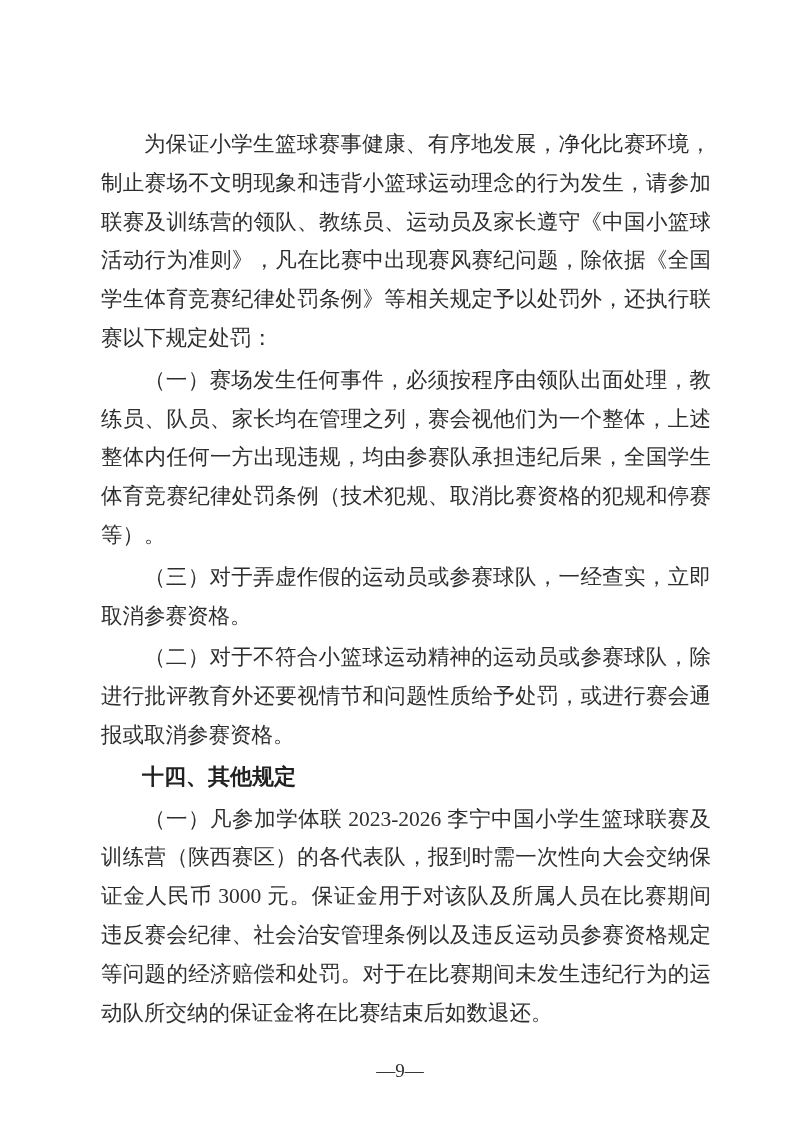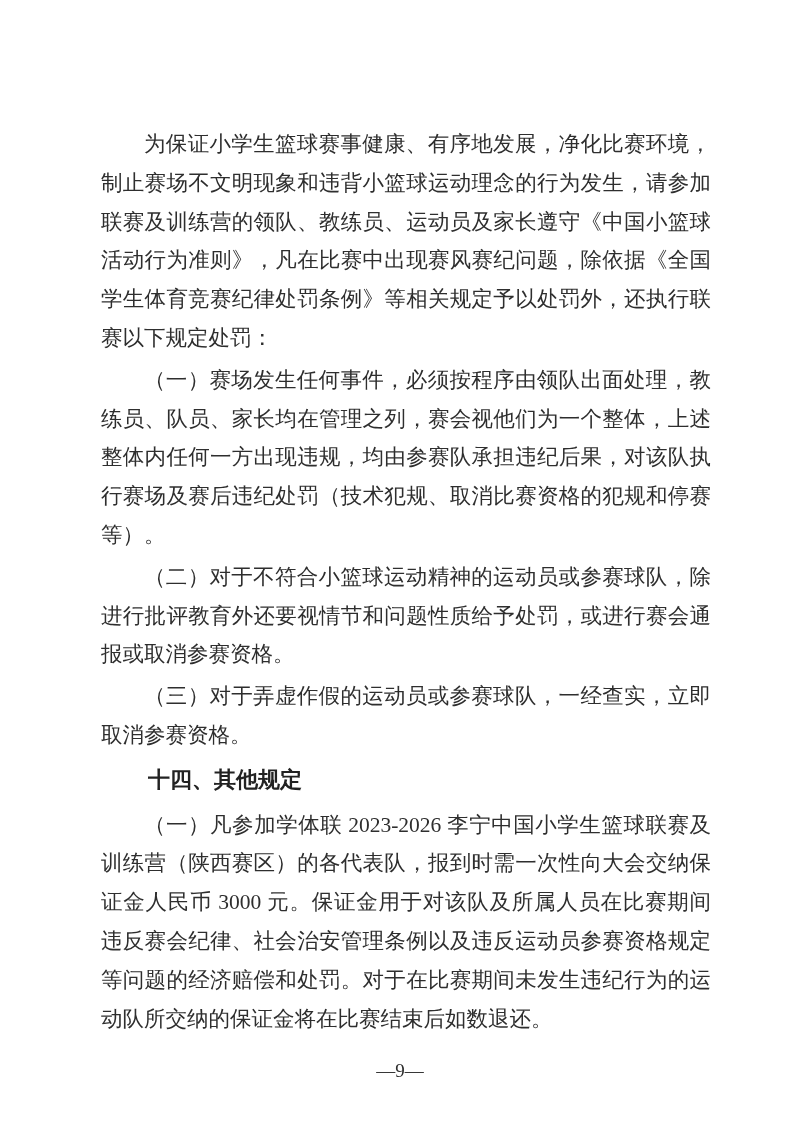--- a/index.html
+++ b/index.html
@@ -33,21 +33,21 @@
     text-align: justify;
     text-justify: inter-character;
     line-break: strict;
   }
   .para {
     margin: 3px;
     padding: 0;
     text-indent: 2em;
   }
   .heading {
-    margin: 6px;
+    margin: 0;
     padding: 0;
     text-indent: 2em;
     font-family: "Liberation Sans", "DejaVu Sans", sans-serif;
     font-weight: bold;
     font-size: 22px;
     line-height: 38.8px;
     text-align: left;
     color: #222222;
   }
   .footer {
@@ -61,20 +61,20 @@
     line-height: 24px;
     color: #2e2e2e;
   }
 </style>
 </head>
 <body>
 
 <div class="page">
   <div class="content">
     <p class="para">为保证小学生篮球赛事健康、有序地发展，净化比赛环境，制止赛场不文明现象和违背小篮球运动理念的行为发生，请参加联赛及训练营的领队、教练员、运动员及家长遵守《中国小篮球活动行为准则》，凡在比赛中出现赛风赛纪问题，除依据《全国学生体育竞赛纪律处罚条例》等相关规定予以处罚外，还执行联赛以下规定处罚：</p>
-    <p class="para">（一）赛场发生任何事件，必须按程序由领队出面处理，教练员、队员、家长均在管理之列，赛会视他们为一个整体，上述整体内任何一方出现违规，均由参赛队承担违纪后果，对该队执行赛场及赛后违纪处罚（技术犯规、取消比赛资格的犯规和停赛等）。</p>
+    <p class="para">（一）赛场发生任何事件，必须按程序由领队出面处理，教练员、队员、家长均在管理之列，赛会视他们为一个整体，上述整体内任何一方出现违规，均由参赛队承担违纪后果，全国学生体育竞赛纪律处罚条例（技术犯规、取消比赛资格的犯规和停赛等）。</p>
+    <p class="para">（三）对于弄虚作假的运动员或参赛球队，一经查实，立即取消参赛资格。</p>
     <p class="para">（二）对于不符合小篮球运动精神的运动员或参赛球队，除进行批评教育外还要视情节和问题性质给予处罚，或进行赛会通报或取消参赛资格。</p>
-    <p class="para">（三）对于弄虚作假的运动员或参赛球队，一经查实，立即取消参赛资格。</p>
     <h2 class="heading">十四、其他规定</h2>
     <p class="para">（一）凡参加学体联 2023-2026 李宁中国小学生篮球联赛及训练营（陕西赛区）的各代表队，报到时需一次性向大会交纳保证金人民币 3000 元。保证金用于对该队及所属人员在比赛期间违反赛会纪律、社会治安管理条例以及违反运动员参赛资格规定等问题的经济赔偿和处罚。对于在比赛期间未发生违纪行为的运动队所交纳的保证金将在比赛结束后如数退还。</p>
   </div>
   <div class="footer">—9—</div>
 </div>
 
 </body></html>

